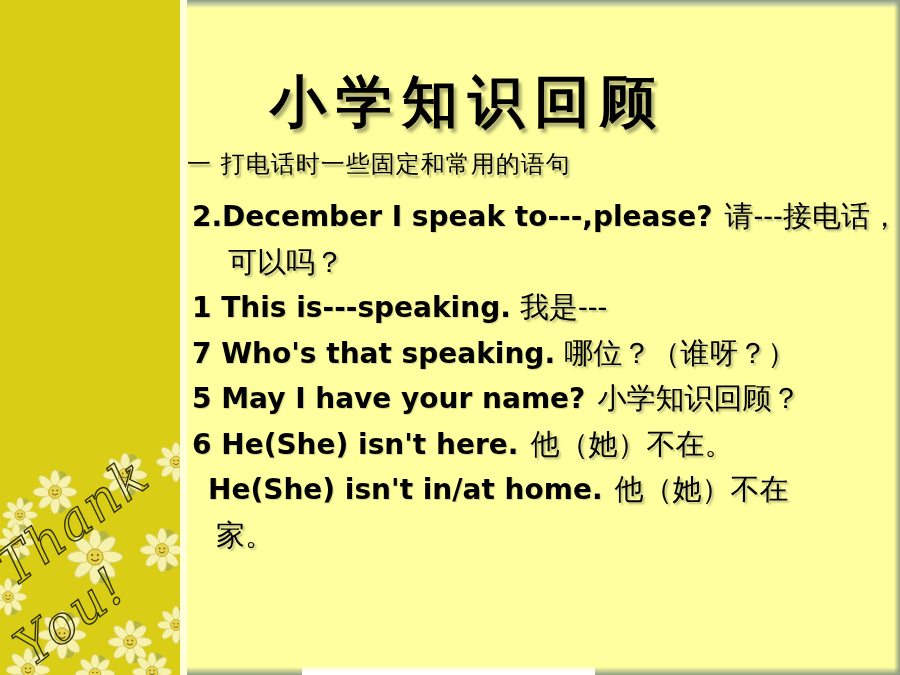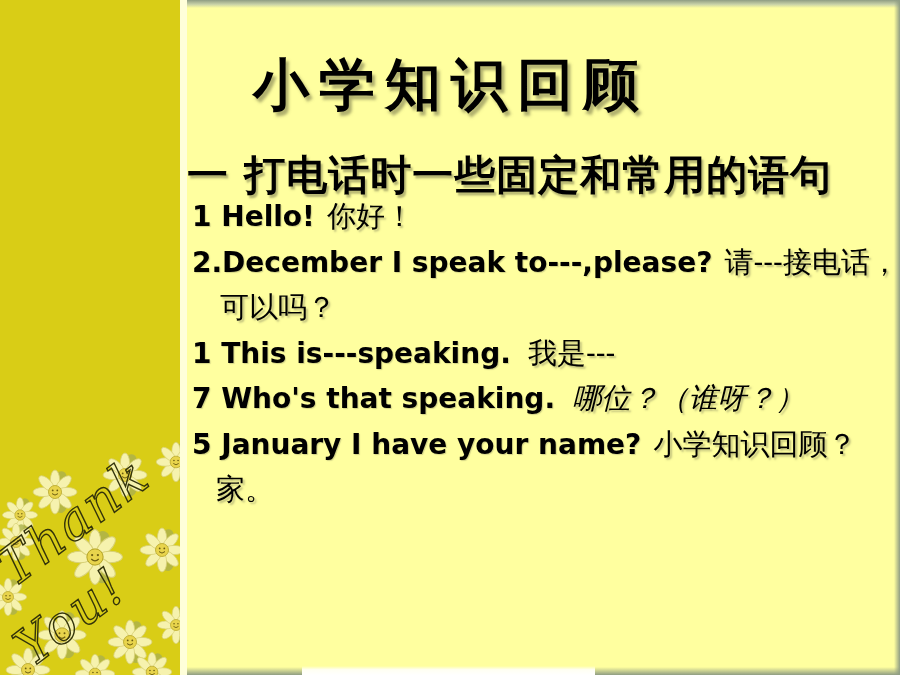--- a/index.html
+++ b/index.html
@@ -25,26 +25,26 @@
              background:linear-gradient(to bottom,#8f9d83,#c9d2a8 55%,rgba(255,255,159,0));}
   .shade-right{position:absolute;top:0;right:0;bottom:0;width:6px;
              background:linear-gradient(to left,#8f9d83,rgba(255,255,159,0));}
   .shade-bottom-left{position:absolute;bottom:0;left:0;width:115px;height:8px;
              background:linear-gradient(to top,#8f9d83,rgba(255,255,159,0));}
   .shade-bottom-mid{position:absolute;bottom:0;left:115px;width:293px;height:9px;
              background:linear-gradient(to top,#ffffff,#fffff2 60%,rgba(255,255,159,0));}
   .shade-bottom-right{position:absolute;bottom:0;left:408px;right:0;height:8px;
              background:linear-gradient(to top,#8f9d83,rgba(255,255,159,0));}
 
-  .title{position:absolute;top:48px;left:66px;margin:0;
+  .title{position:absolute;top:48px;left:66px;margin:17px;
          font-family:Liberation Serif, serif;font-weight:bold;font-size:56px;
          letter-spacing:10px;white-space:nowrap;
          text-shadow:3px 4px 3px rgba(110,110,70,.55);}
   .subtitle{position:absolute;top:148px;left:0;margin:0;
-         font-family:"DejaVu Serif",serif;font-weight:bold;font-size:41px;
+         font-family:"DejaVu Serif",serif;font-weight:normal;font-size:24px;
          letter-spacing:1px;white-space:nowrap;
          text-shadow:2px 3px 2px rgba(110,110,70,.5);}
 
   .body-block{position:absolute;top:194px;left:5px;right:4px;}
   .line{height:45.5px;line-height:45.5px;white-space:nowrap;}
   .line .en{font-family:"DejaVu Sans",sans-serif;font-size:28px;font-weight:600;
             text-shadow:1px 1px 1px rgba(130,130,90,.35);}
   .line .zh{font-family:"DejaVu Serif",serif;font-size:29px;margin-left:7px;
             text-shadow:2px 2px 2px rgba(130,130,90,.5);}
   .indent1{padding-left:16px;}
@@ -109,41 +109,45 @@
     <div class="shade-right"></div>
     <div class="shade-bottom-left"></div>
     <div class="shade-bottom-mid"></div>
     <div class="shade-bottom-right"></div>
 
     <h1 class="title">小学知识回顾</h1>
     <h2 class="subtitle">一 打电话时一些固定和常用的语句</h2>
 
     <div class="body-block">
       <div class="line">
-        <span class="en">1 Hello!</span>
-        <span class="zh">你好！</span>
-      </div>
-      <div class="line">
         <span class="en">2.December I speak to---,please?</span>
         <span class="zh">请---接电话，</span>
       </div>
       <div class="line indent2">
-        <span class="zh" style="margin-left:4px;">可以吗？</span>
+        <span class="zh" style="margin-left:12px;">可以吗？</span>
       </div>
       <div class="line">
         <span class="en">1 This is---speaking.</span>
-        <span class="zh" style="margin-left:12px;">我是---</span>
+        <span class="zh" style="margin-left:4px;">我是---</span>
       </div>
       <div class="line">
         <span class="en">7 Who's that speaking.</span>
-        <span class="zh" style="margin-left:12px;font-style:italic;">哪位？（谁呀？）</span>
+        <span class="zh" style="margin-left:4px;">哪位？（谁呀？）</span>
       </div>
       <div class="line">
-        <span class="en">5 January I have your name?</span>
+        <span class="en">5 May I have your name?</span>
         <span class="zh">小学知识回顾？</span>
+      </div>
+      <div class="line">
+        <span class="en">6 He(She) isn't here.</span>
+        <span class="zh">他（她）不在。</span>
+      </div>
+      <div class="line indent1">
+        <span class="en">He(She) isn't in/at home.</span>
+        <span class="zh">他（她）不在</span>
       </div>
       <div class="line indent2">
         <span class="zh" style="margin-left:0;">家。</span>
       </div>
     </div>
   </div>
 
 </div>
 
 </body></html>

